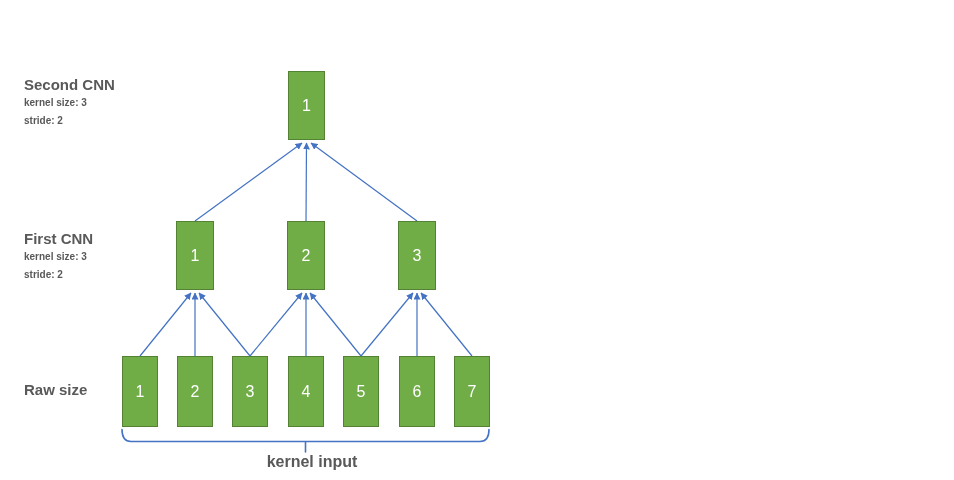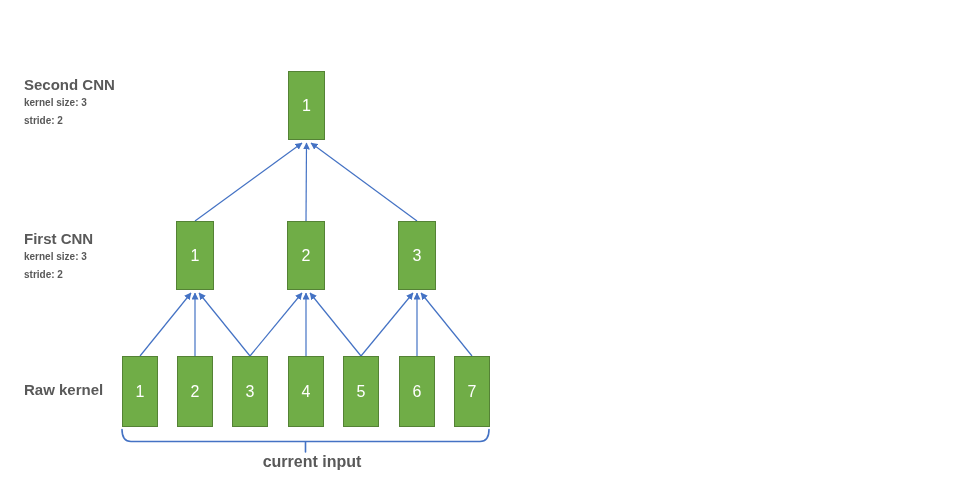--- a/index.html
+++ b/index.html
@@ -107,21 +107,21 @@
     <div class="label-detail">stride: 2</div>
   </div>
 
   <div class="layer-label" style="top:230px">
     <div class="label-title">First CNN</div>
     <div class="label-detail">kernel size: 3</div>
     <div class="label-detail">stride: 2</div>
   </div>
 
   <div class="layer-label" style="top:381px">
-    <div class="label-title">Raw kernel</div>
+    <div class="label-title">Raw size</div>
   </div>
 
   <div class="node-box l-second" style="left:288px">
     <span>1</span>
   </div>
 
   <div class="node-box l-first" style="left:176px">
     <span>1</span>
   </div>
   <div class="node-box l-first" style="left:287px">
@@ -146,15 +146,15 @@
   <div class="node-box l-raw" style="left:343px">
     <span>5</span>
   </div>
   <div class="node-box l-raw" style="left:399px">
     <span>6</span>
   </div>
   <div class="node-box l-raw" style="left:454px">
     <span>7</span>
   </div>
 
-  <div class="bracket-caption">current input</div>
+  <div class="bracket-caption">kernel input</div>
 
 </div>
 
 </body></html>

